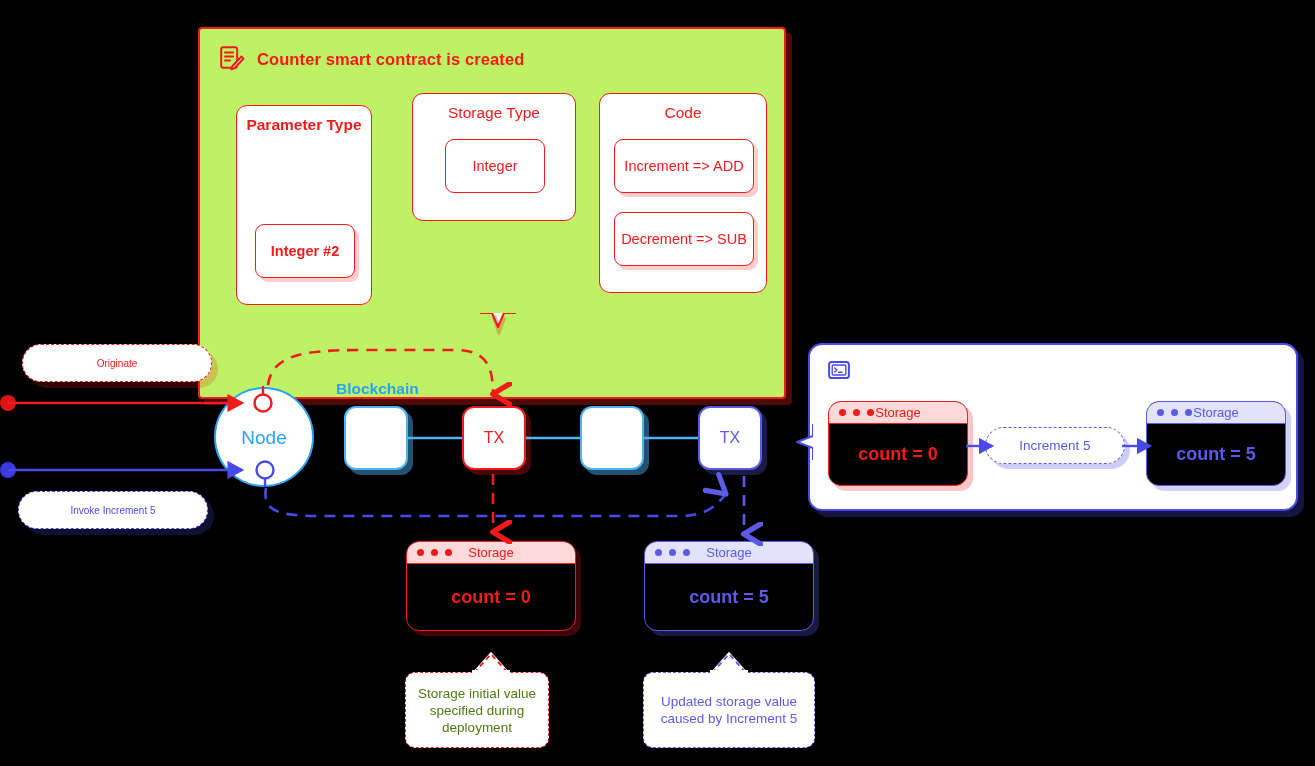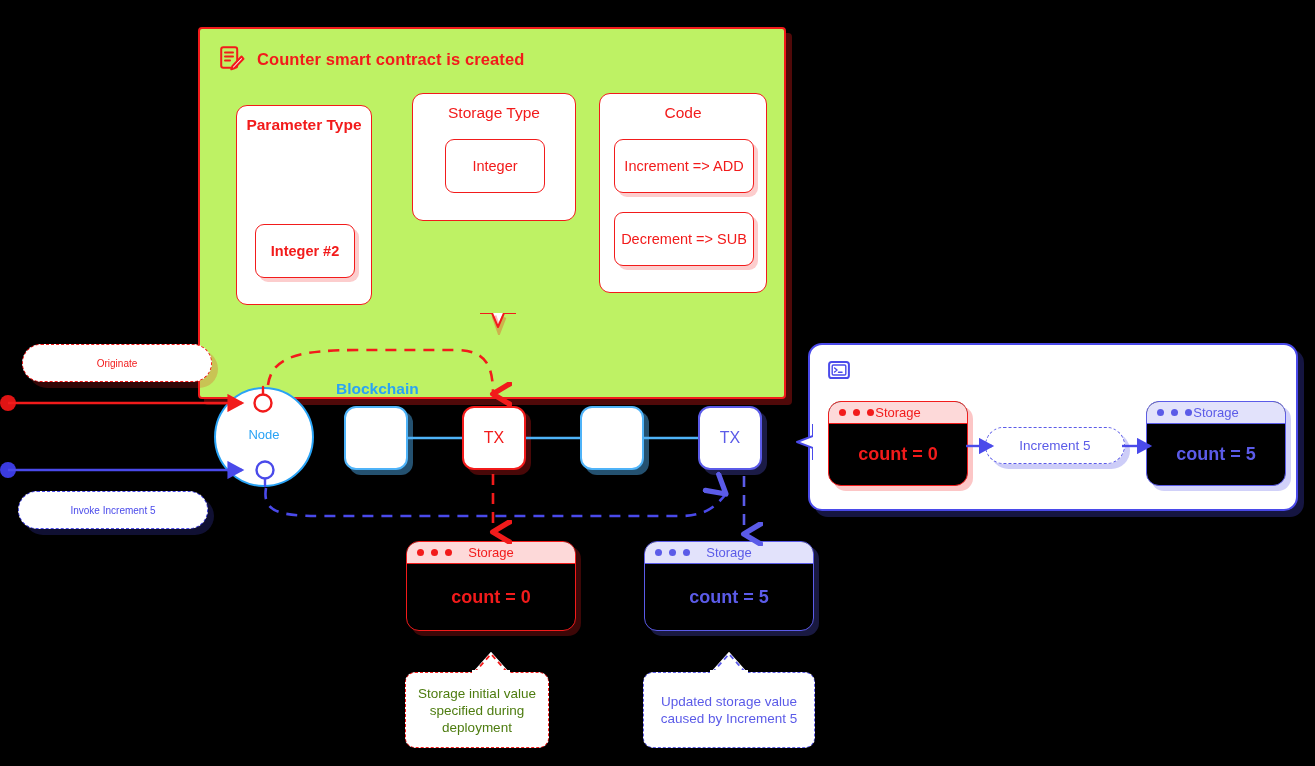--- a/index.html
+++ b/index.html
@@ -37,21 +37,21 @@
         display:flex;align-items:center;justify-content:center;font-size:10px;}
   #pill-originate{left:22px;top:344px;width:190px;height:38px;border:1.6px dashed #f21b1b;color:#f21b1b;
       box-shadow:6px 6px 0 0 rgba(242,27,27,.22);}
   #pill-invoke{left:18px;top:491px;width:190px;height:38px;border:1.6px dashed #4a4aea;color:#4a4aea;
       box-shadow:6px 6px 0 0 rgba(74,74,234,.22);}
 
   
   #node-circle{left:214px;top:387px;width:100px;height:100px;border-radius:50%;
       border:2px solid #29a3f5;background:#fff;box-sizing:border-box;}
   #node-label{position:absolute;left:214px;top:427px;width:100px;text-align:center;
-      color:#29a3f5;font-size:13px;}
+      color:#29a3f5;font-size:19px;}
 
   
   #blockchain-label{left:336px;top:380px;color:#29a3f5;font-size:15.5px;font-weight:bold;}
   .block{position:absolute;width:64px;height:64px;border-radius:12px;background:#fff;box-sizing:border-box;
       display:flex;align-items:center;justify-content:center;font-size:16px;}
   .block.blue{border:2px solid #4fb3f8;color:#29a3f5;box-shadow:5px 5px 0 0 rgba(79,179,248,.45);}
   .block.red{border:2px solid #f21b1b;color:#f21b1b;box-shadow:5px 5px 0 0 rgba(242,27,27,.30);}
   .block.purple{border:2px solid #5b5be8;color:#5b5be8;box-shadow:5px 5px 0 0 rgba(91,91,232,.30);}
 
   

